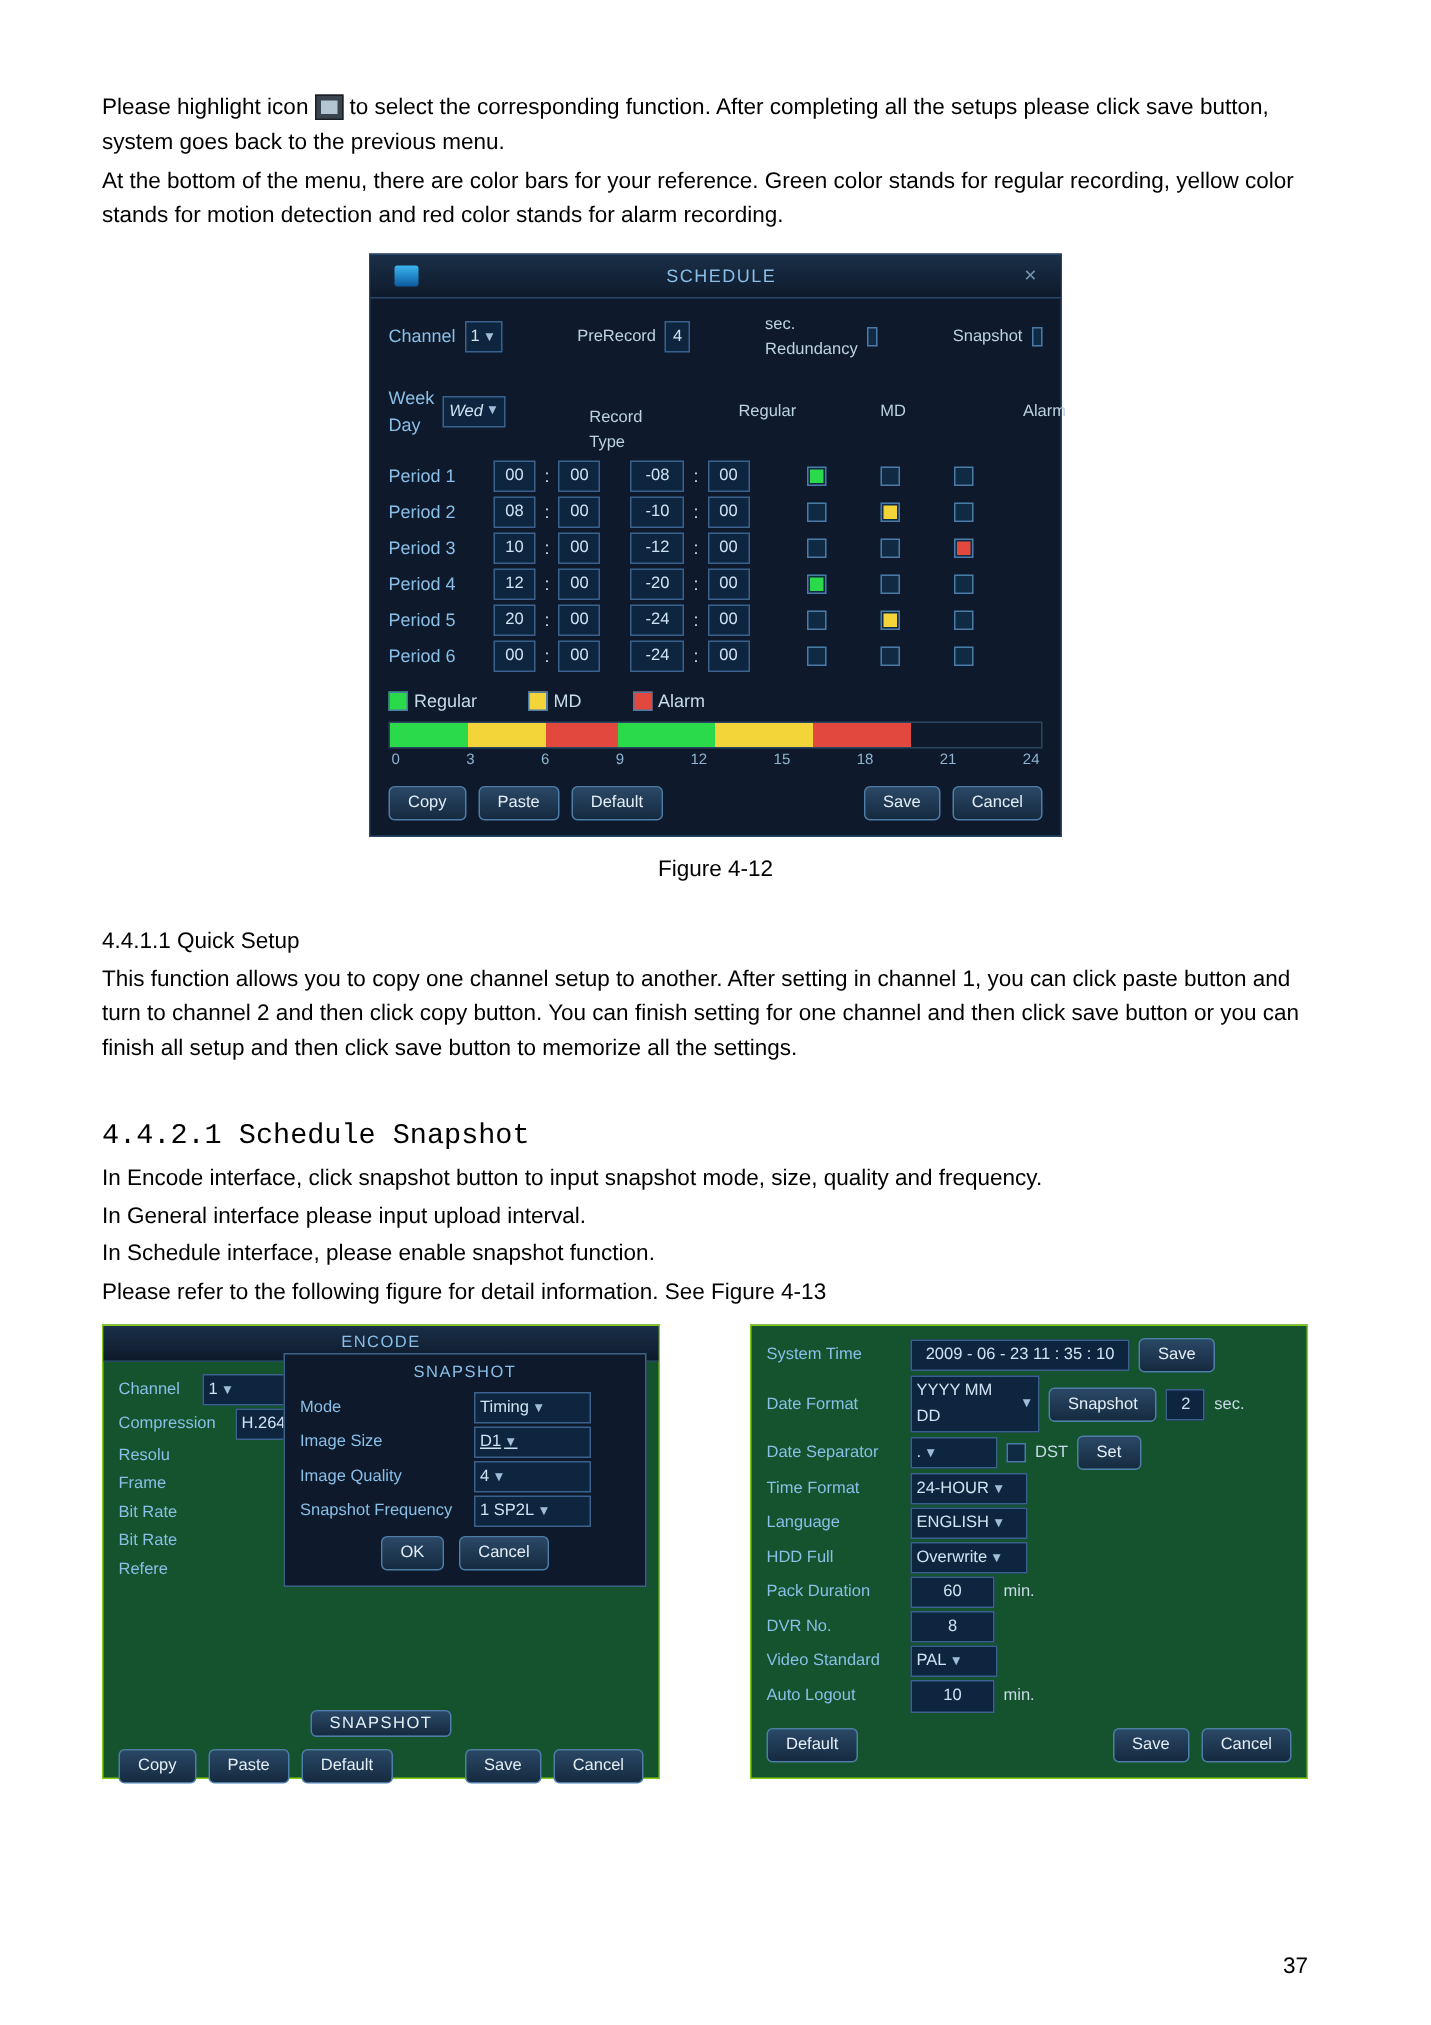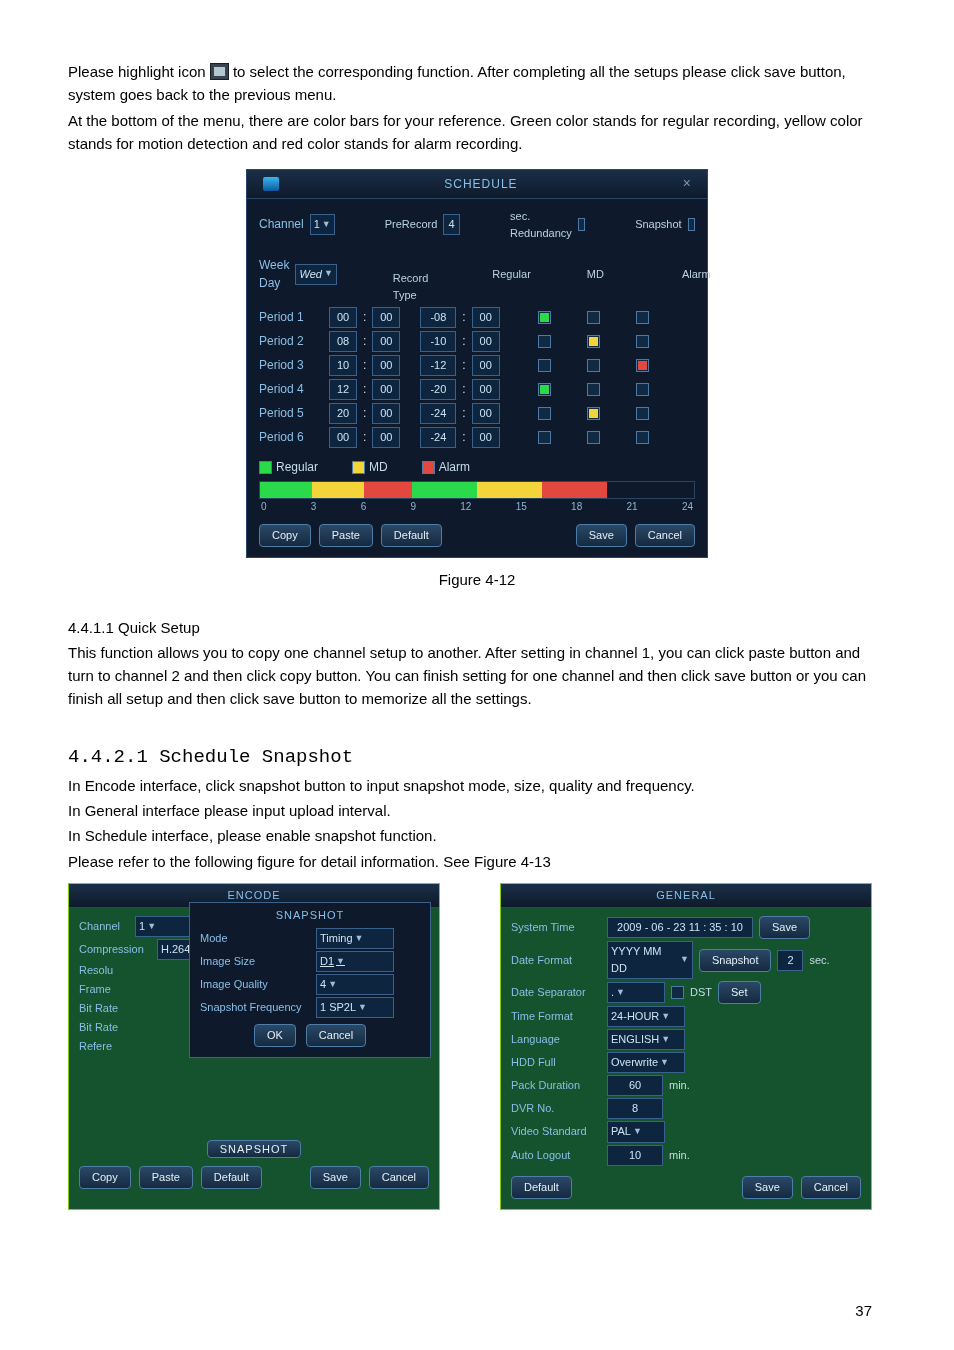--- a/index.html
+++ b/index.html
@@ -417,21 +417,20 @@
         <span class="btn">Paste</span>
         <span class="btn">Default</span>
         <span class="spacer"></span>
         <span class="btn">Save</span>
         <span class="btn">Cancel</span>
       </div>
     </div>
   </div>
 
   <div class="mini-panel">
-    <div class="mini-title">GENERAL</div>
     <div class="mini-body">
       <div class="mini-row">
           <span class="mini-lab">System Time</span>
         <span class="txt" style="width:140px;">2009 - 06 - 23   11 : 35 : 10</span>
         <span class="btn">Save</span>
       </div>
       <div class="mini-row">
           <span class="mini-lab">Date Format</span>
         <span class="dd" style="width:78px;">
             <span>YYYY MM DD</span>

